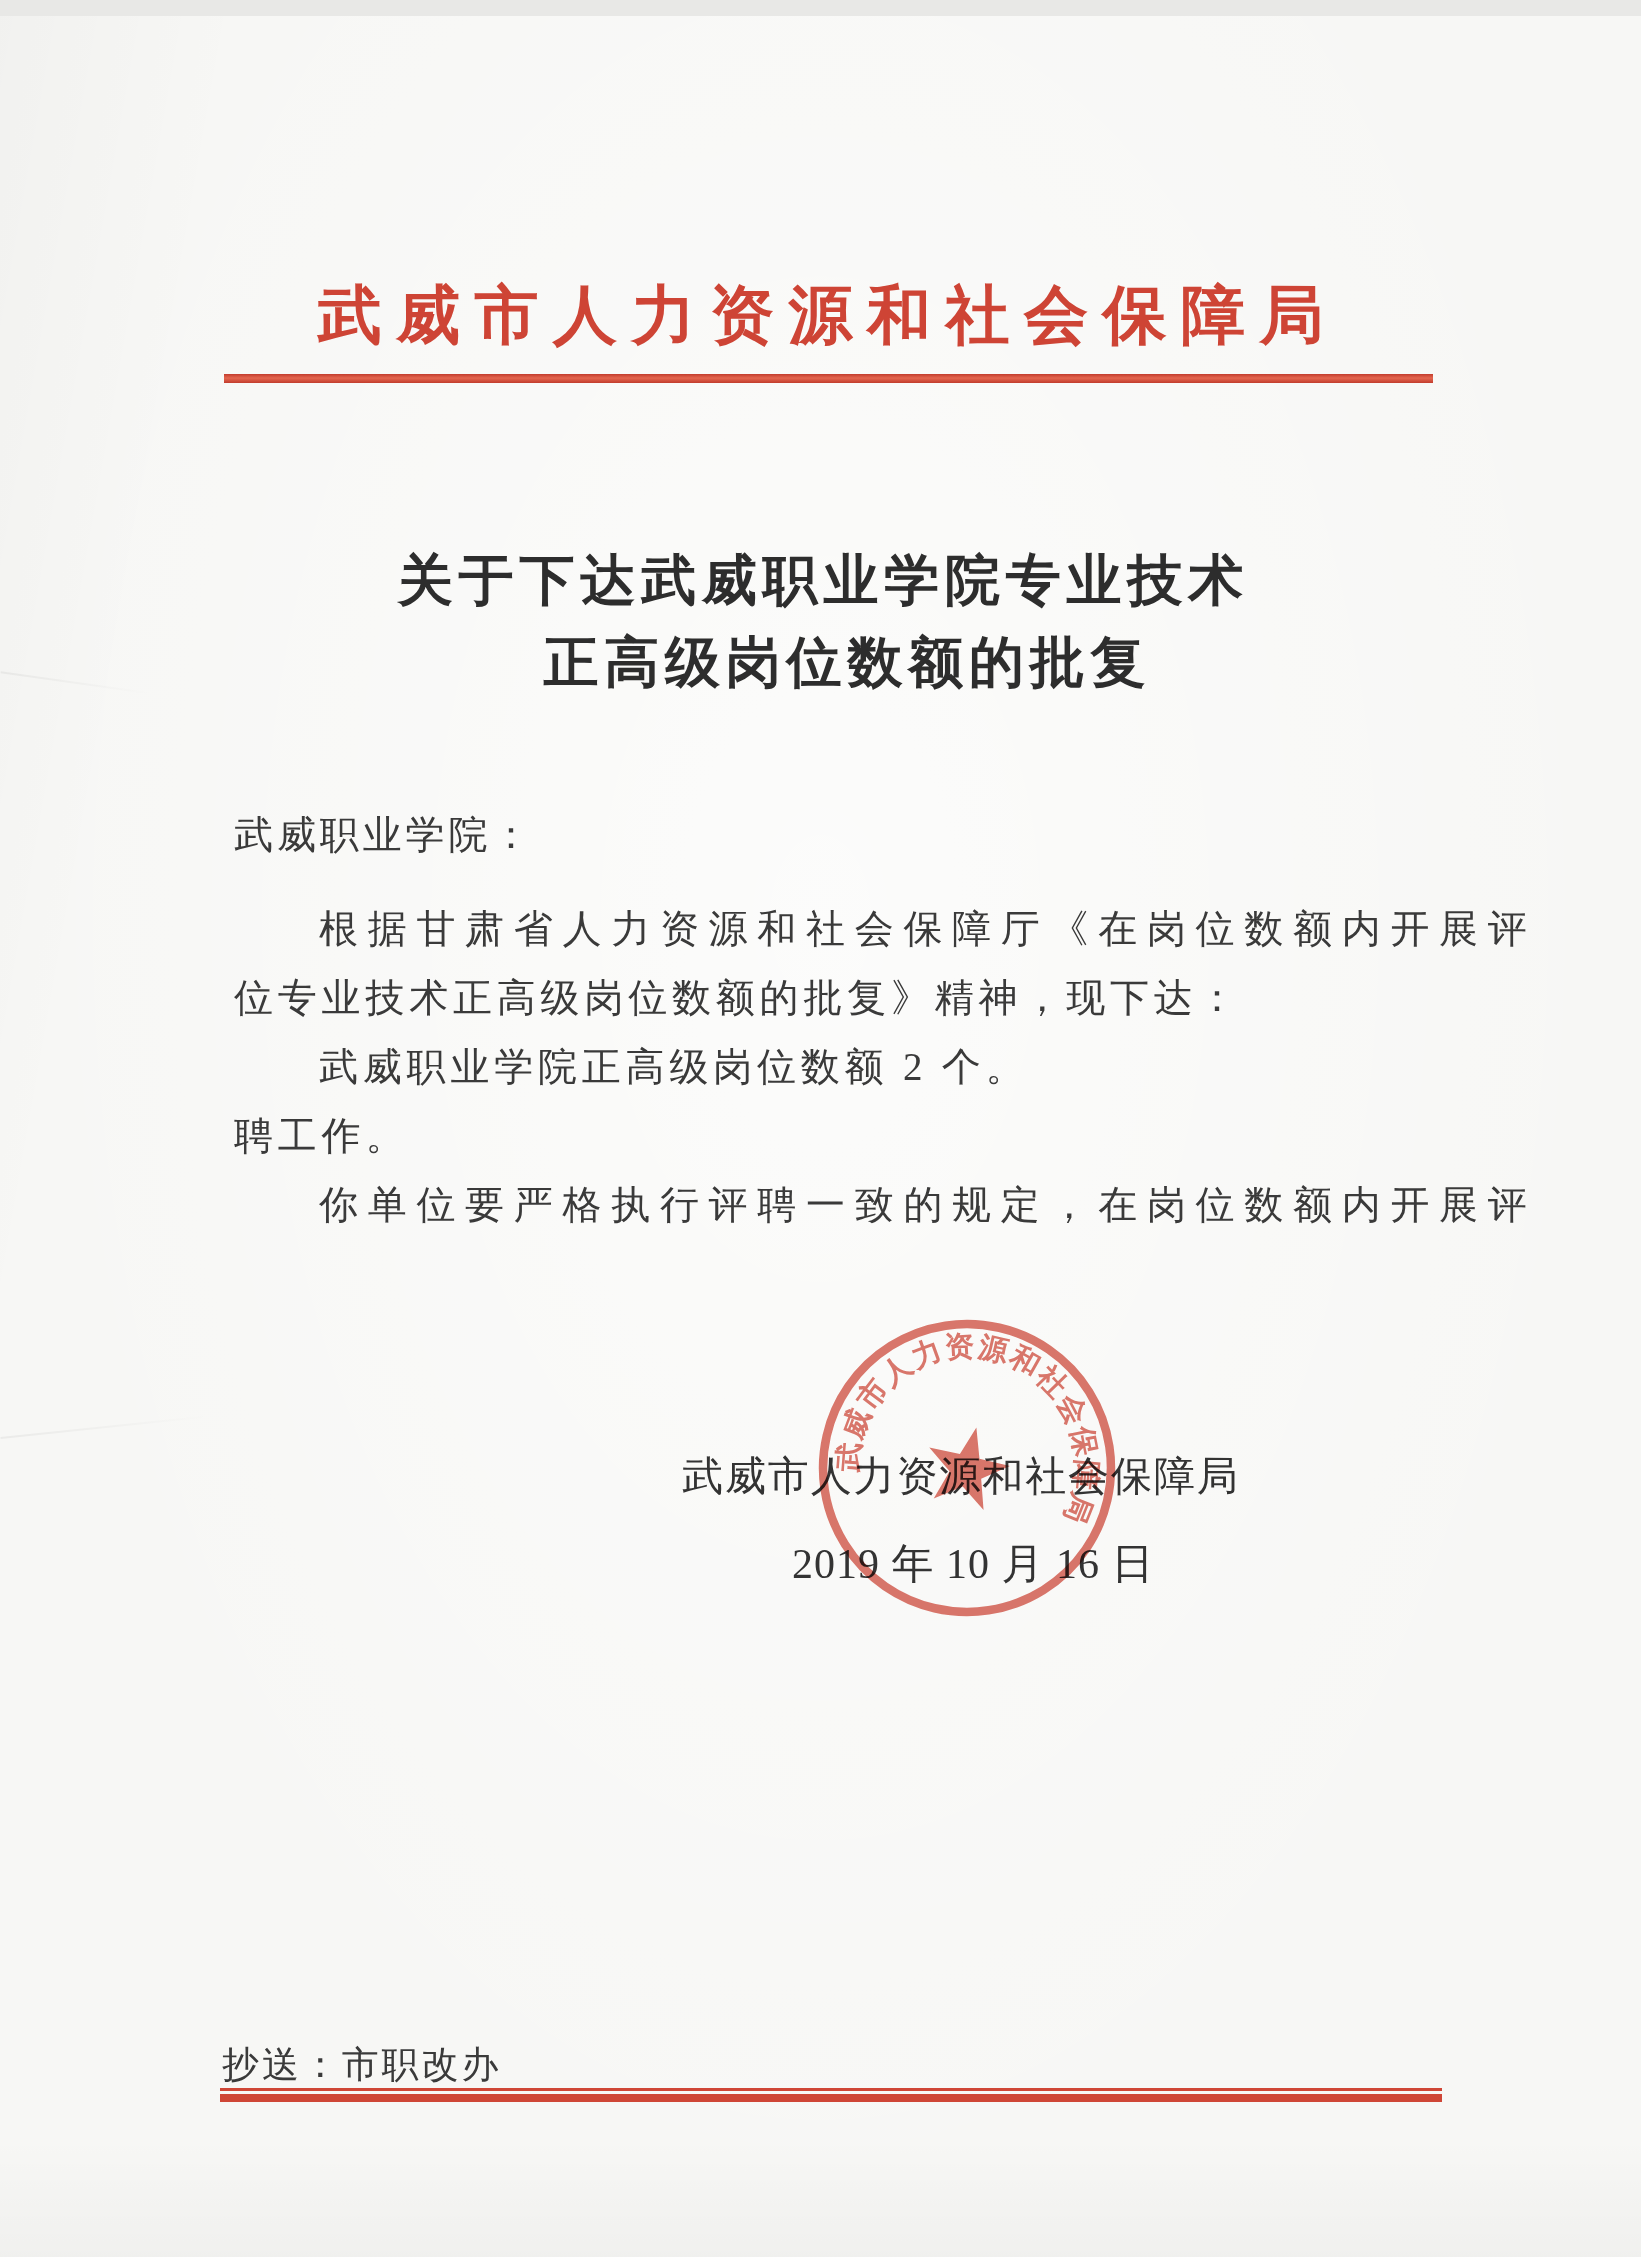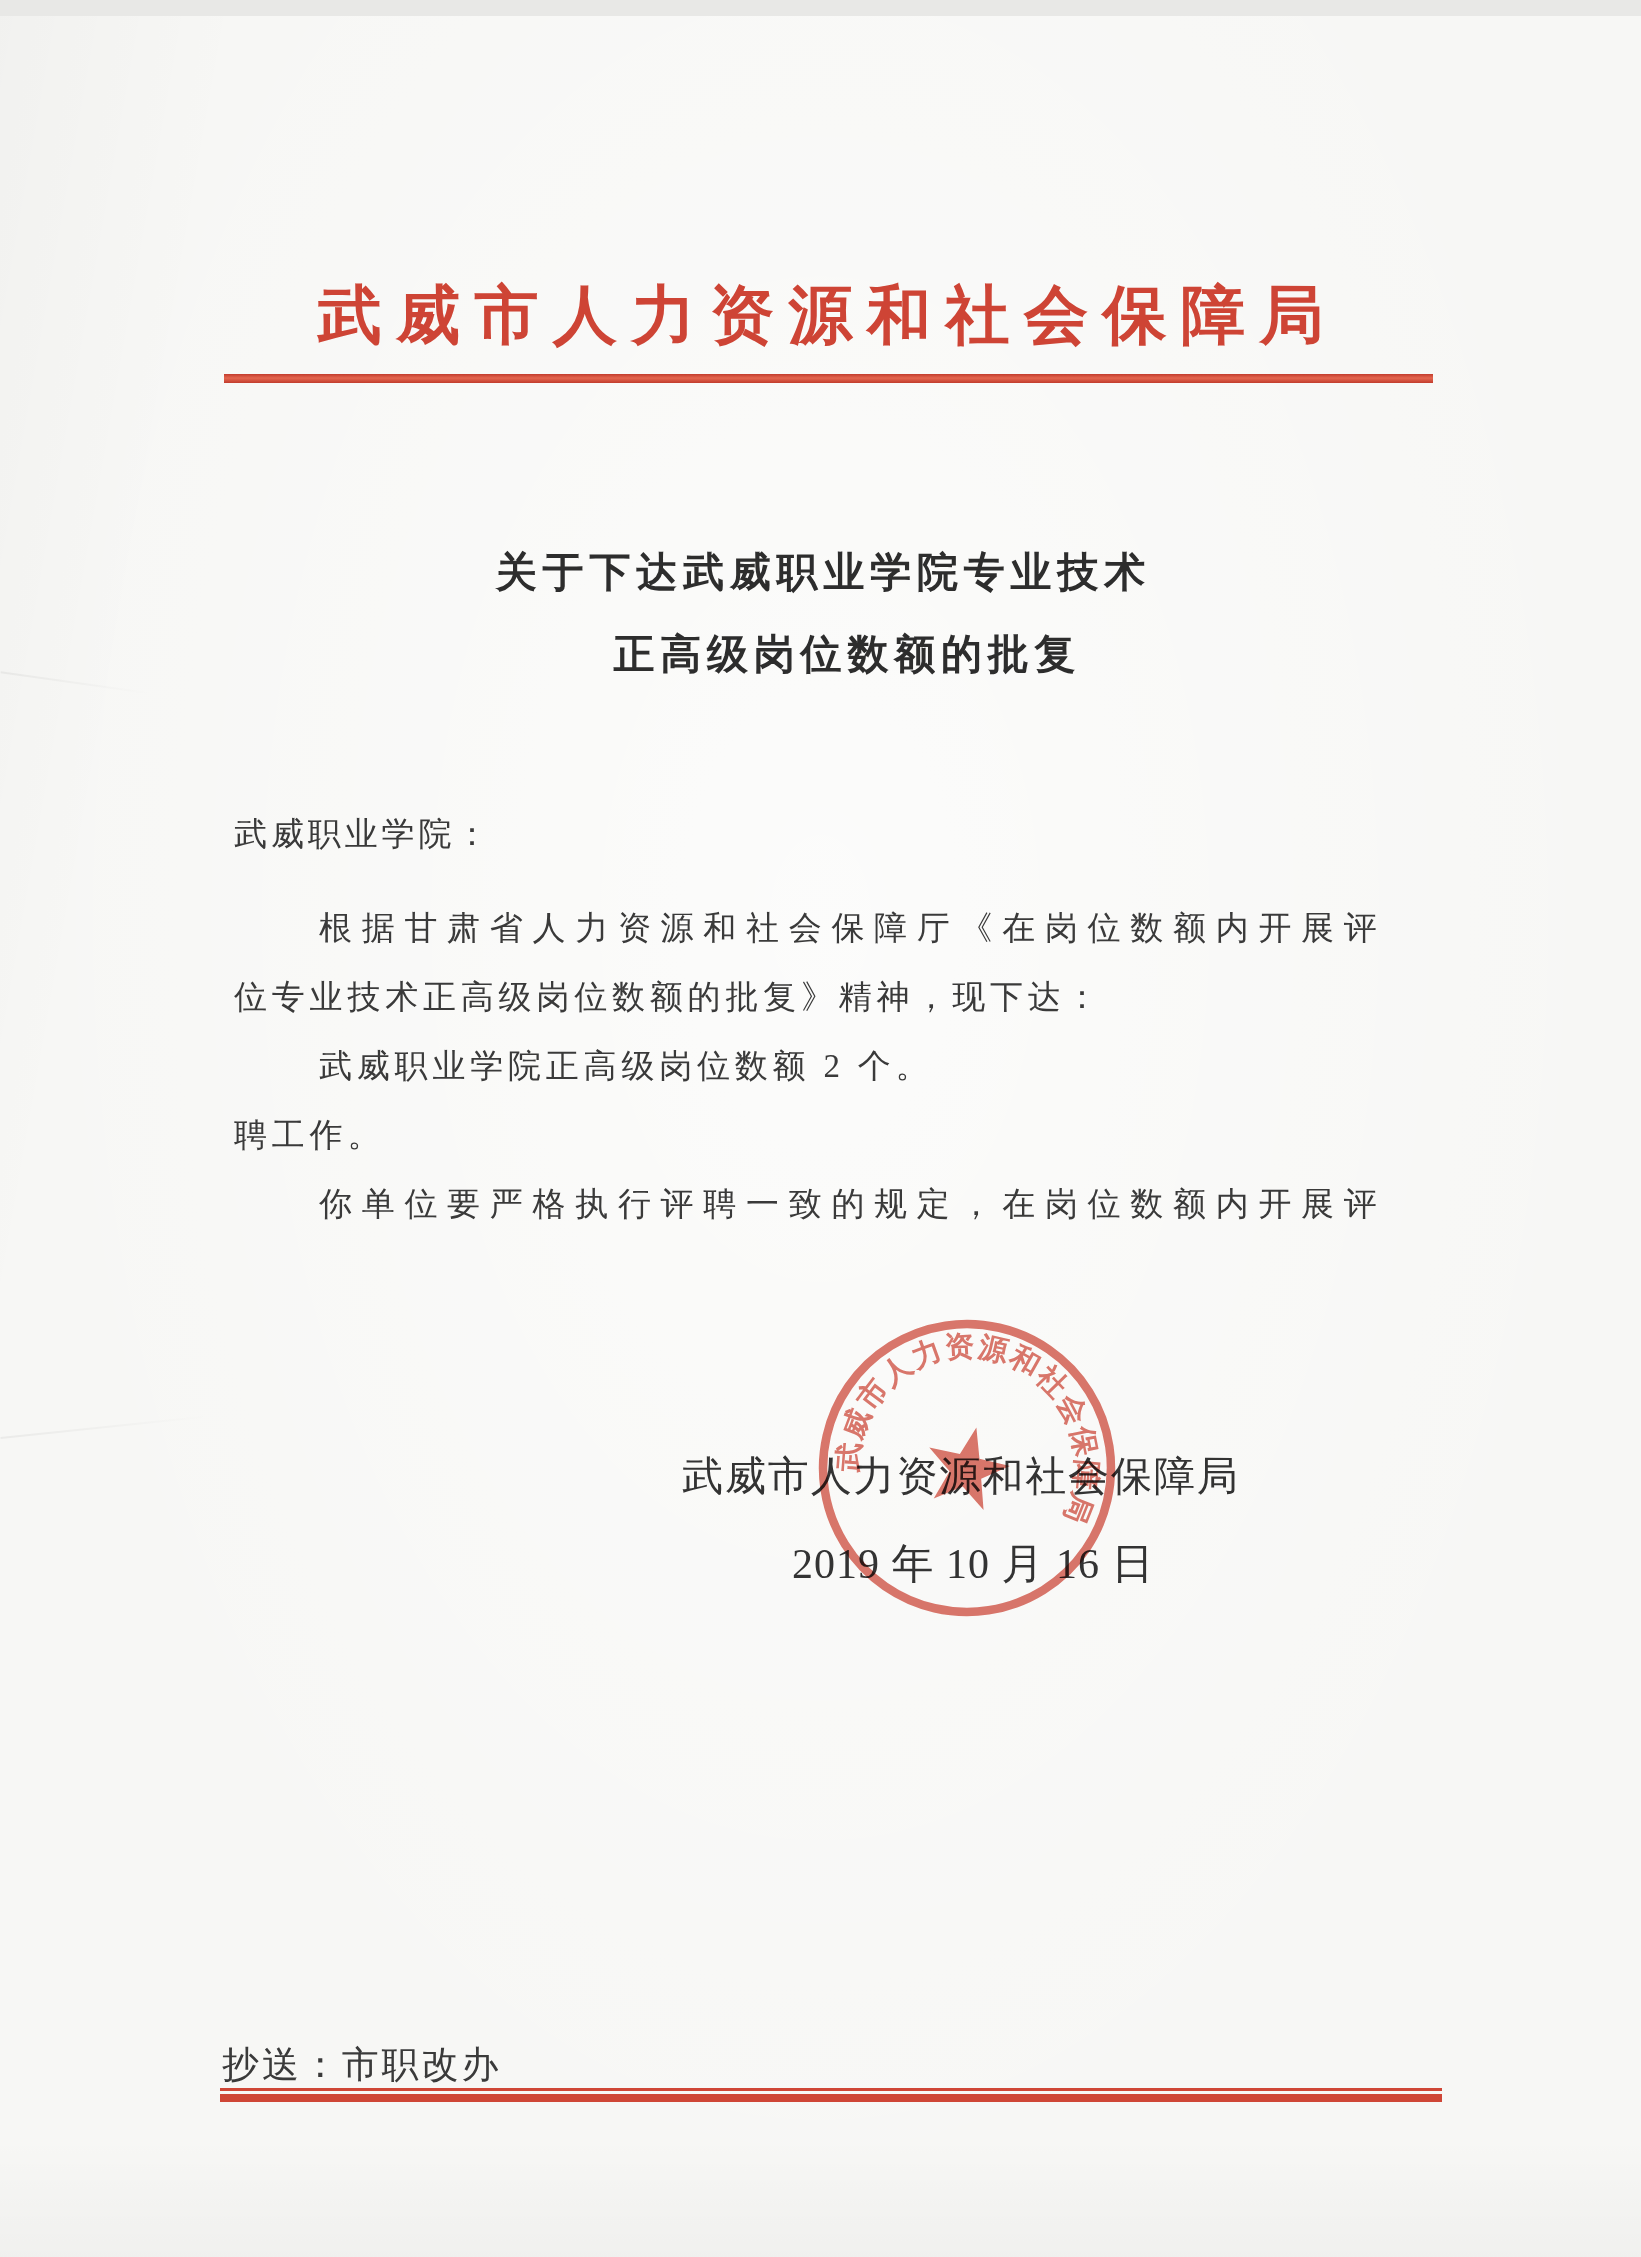--- a/index.html
+++ b/index.html
@@ -42,35 +42,35 @@
   .red-rule {
     position: absolute;
     top: 358px; left: 224px;
     width: 1209px; height: 8.7px;
     background: linear-gradient(#c23c2d, #e4664f 45%, #c23c2d);
   }
 
   .doc-title {
     position: absolute; left: 0; width: 100%;
     text-align: center;
-    font-size: 41px;
+    font-size: 55px;
     font-weight: bold;
     color: #2d2d2d;
     letter-spacing: 5.8px;
     text-indent: 5.8px;
     line-height: 1.2;
   }
   .doc-title.line-1 { top: 532px; }
   .doc-title.line-2 { top: 614px; padding-left: 24px; }
 
   .content {
     position: absolute;
     left: 234px; top: 784px;
     width: 1213px;
-    font-size: 33px;
+    font-size: 39px;
     color: #3a3a3a;
     line-height: 69px;
   }
   .content .salutation { letter-spacing: 3.9px; }
   .content .body-line { letter-spacing: 4.8px; white-space: nowrap; }
   .content .body-line.first { margin-top: 25px; }
   .content .body-line.indent { text-indent: 85px; }
   .content .body-line.stretch { letter-spacing: 9.7px; }
 
   .signature-agency {

